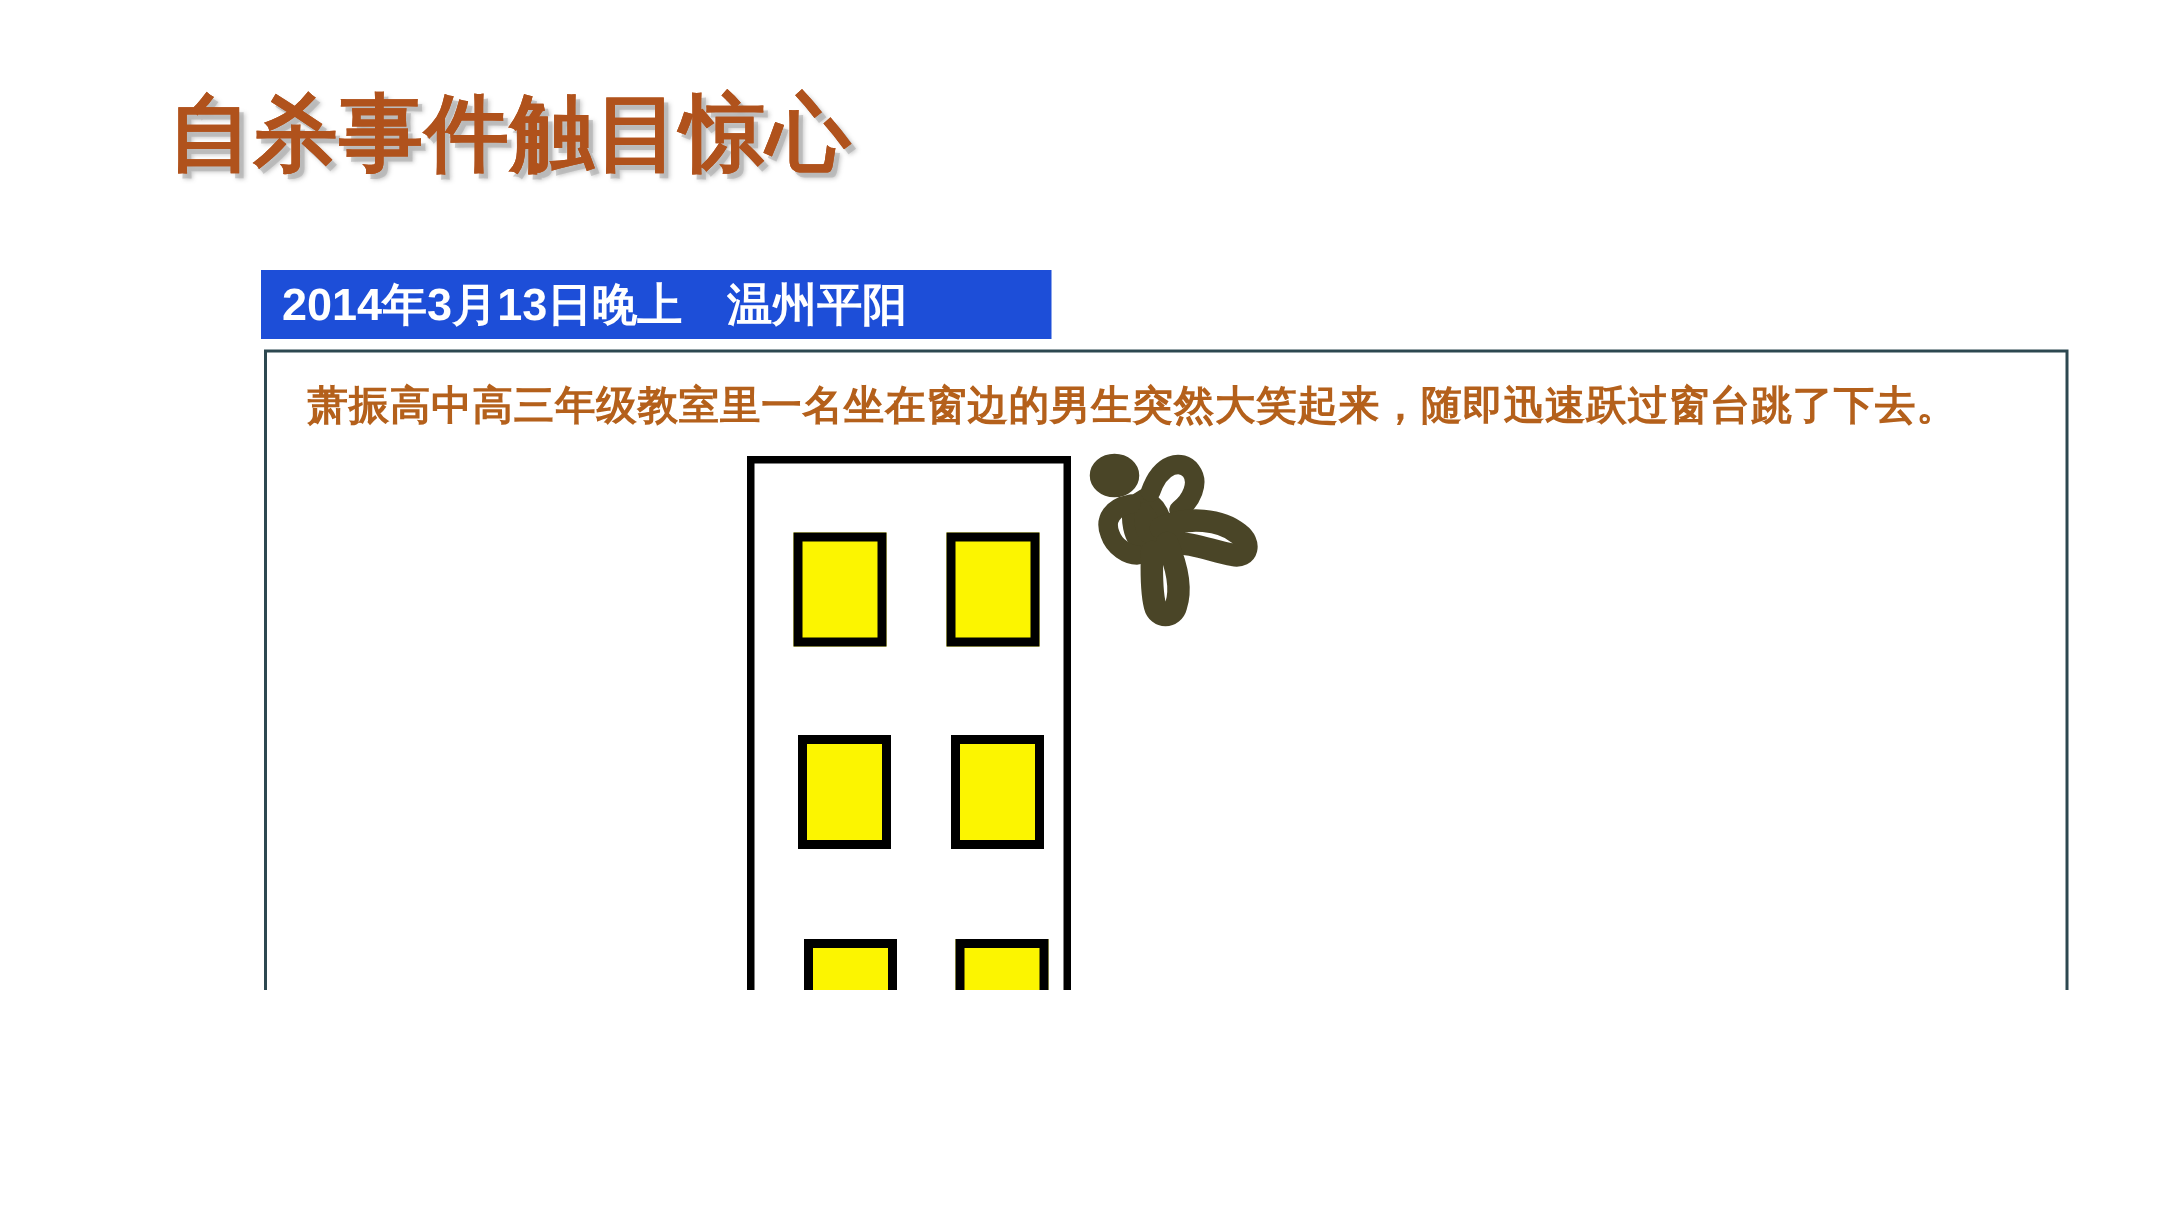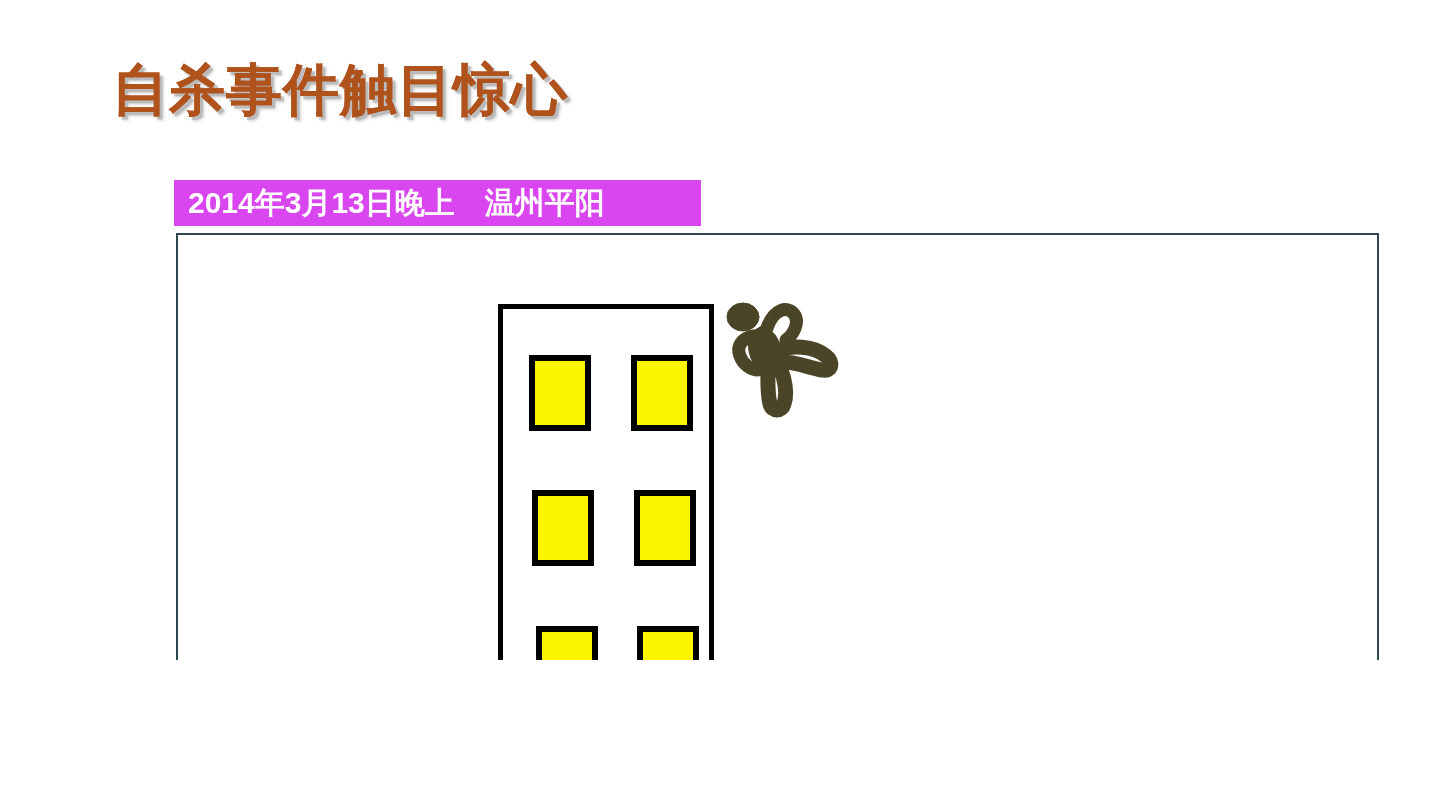--- a/index.html
+++ b/index.html
@@ -79,21 +79,21 @@
     box-sizing: border-box;
   }
 
   
   .banner {
     position: absolute;
     left: 174px;
     top: 180px;
     width: 527px;
     height: 46px;
-    background: #d946ef;
+    background: #1d4ed8;
     display: flex;
     align-items: center;
     box-sizing: border-box;
     padding-left: 14px;
     z-index: 5;
   }
   .banner-text {
     color: #ffffff;
     font-size: 30px;
     font-weight: bold;
@@ -155,20 +155,21 @@
   <div class="title-inner">自杀事件触目惊心</div>
 
   <div class="content-frame"></div>
 
   <div class="content-frame-lower"></div>
 
   <div class="banner">
     <span class="banner-text">2014年3月13日晚上　温州平阳</span>
   </div>
 
+  <div class="body-text">萧振高中高三年级教室里一名坐在窗边的男生突然大笑起来，随即迅速跃过窗台跳了下去。</div>
 
   <div class="building">
     <div class="window" style="left:26px;  top:46px;  width:62px; height:76px;"></div>
     <div class="window" style="left:128px; top:46px;  width:62px; height:76px;"></div>
     <div class="window" style="left:29px;  top:181px; width:62px; height:76px;"></div>
     <div class="window" style="left:131px; top:181px; width:62px; height:76px;"></div>
     <div class="window" style="left:33px;  top:317px; width:62px; height:76px;"></div>
     <div class="window" style="left:134px; top:317px; width:62px; height:76px;"></div>
   </div>
 

